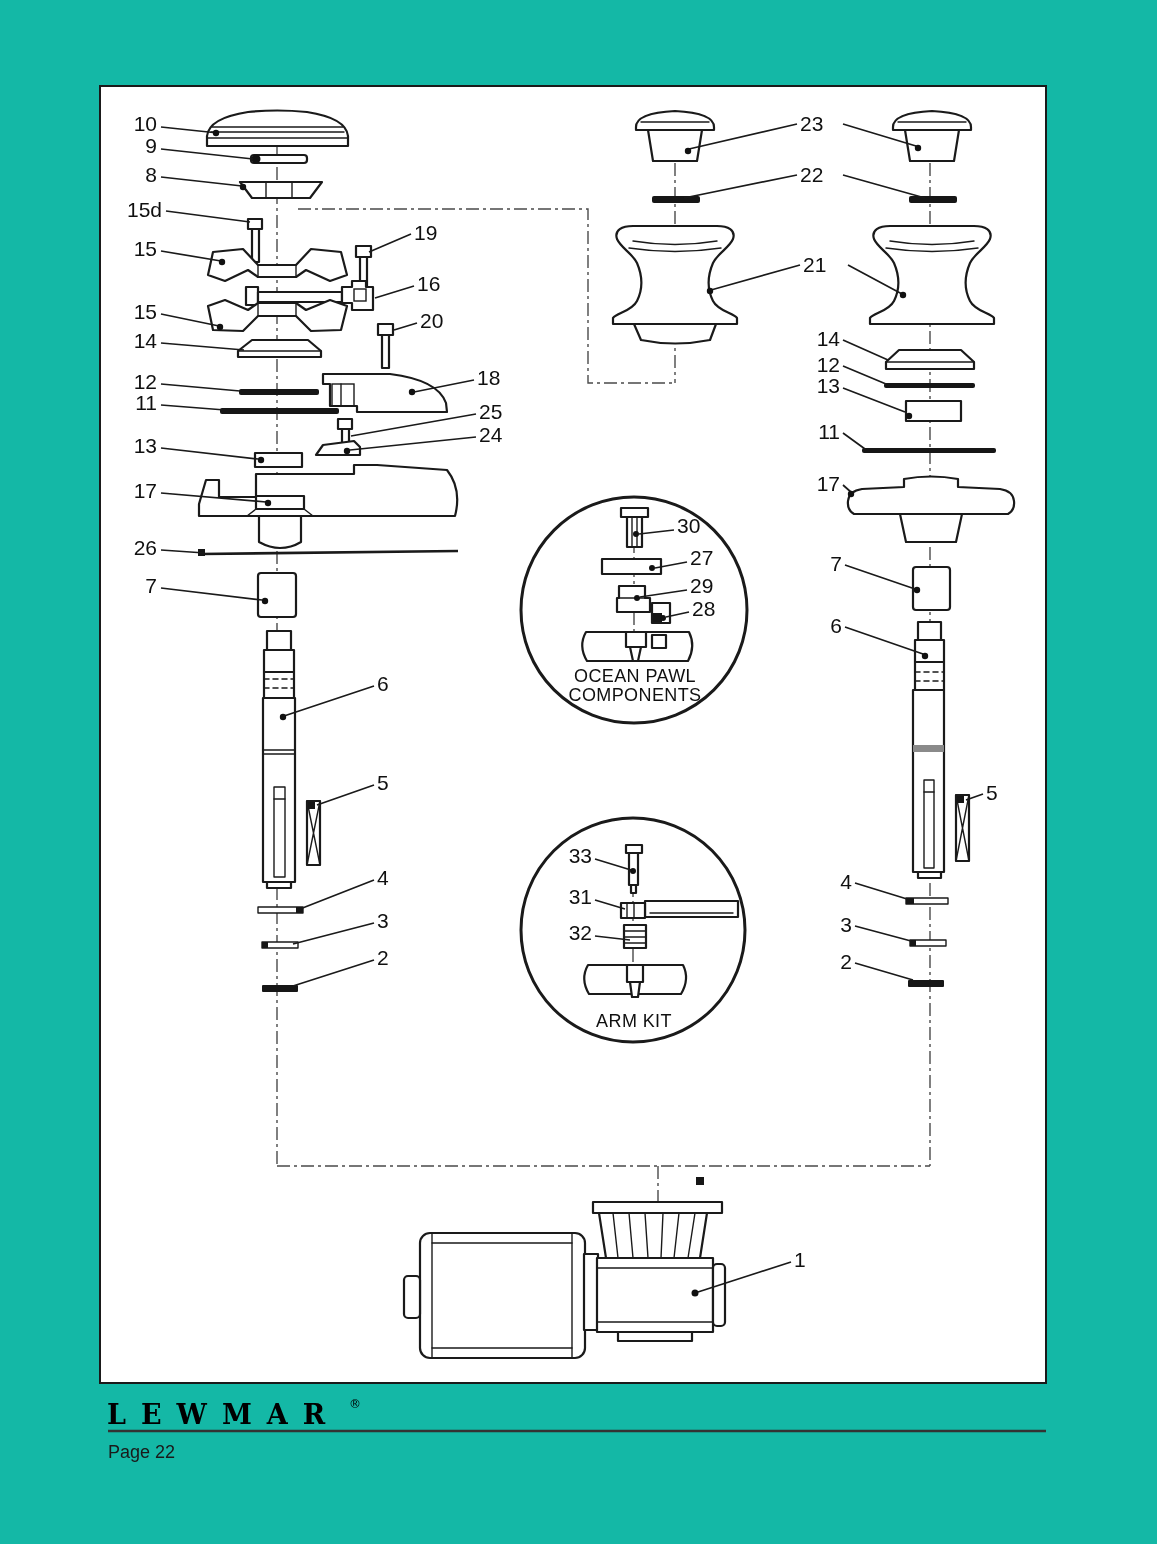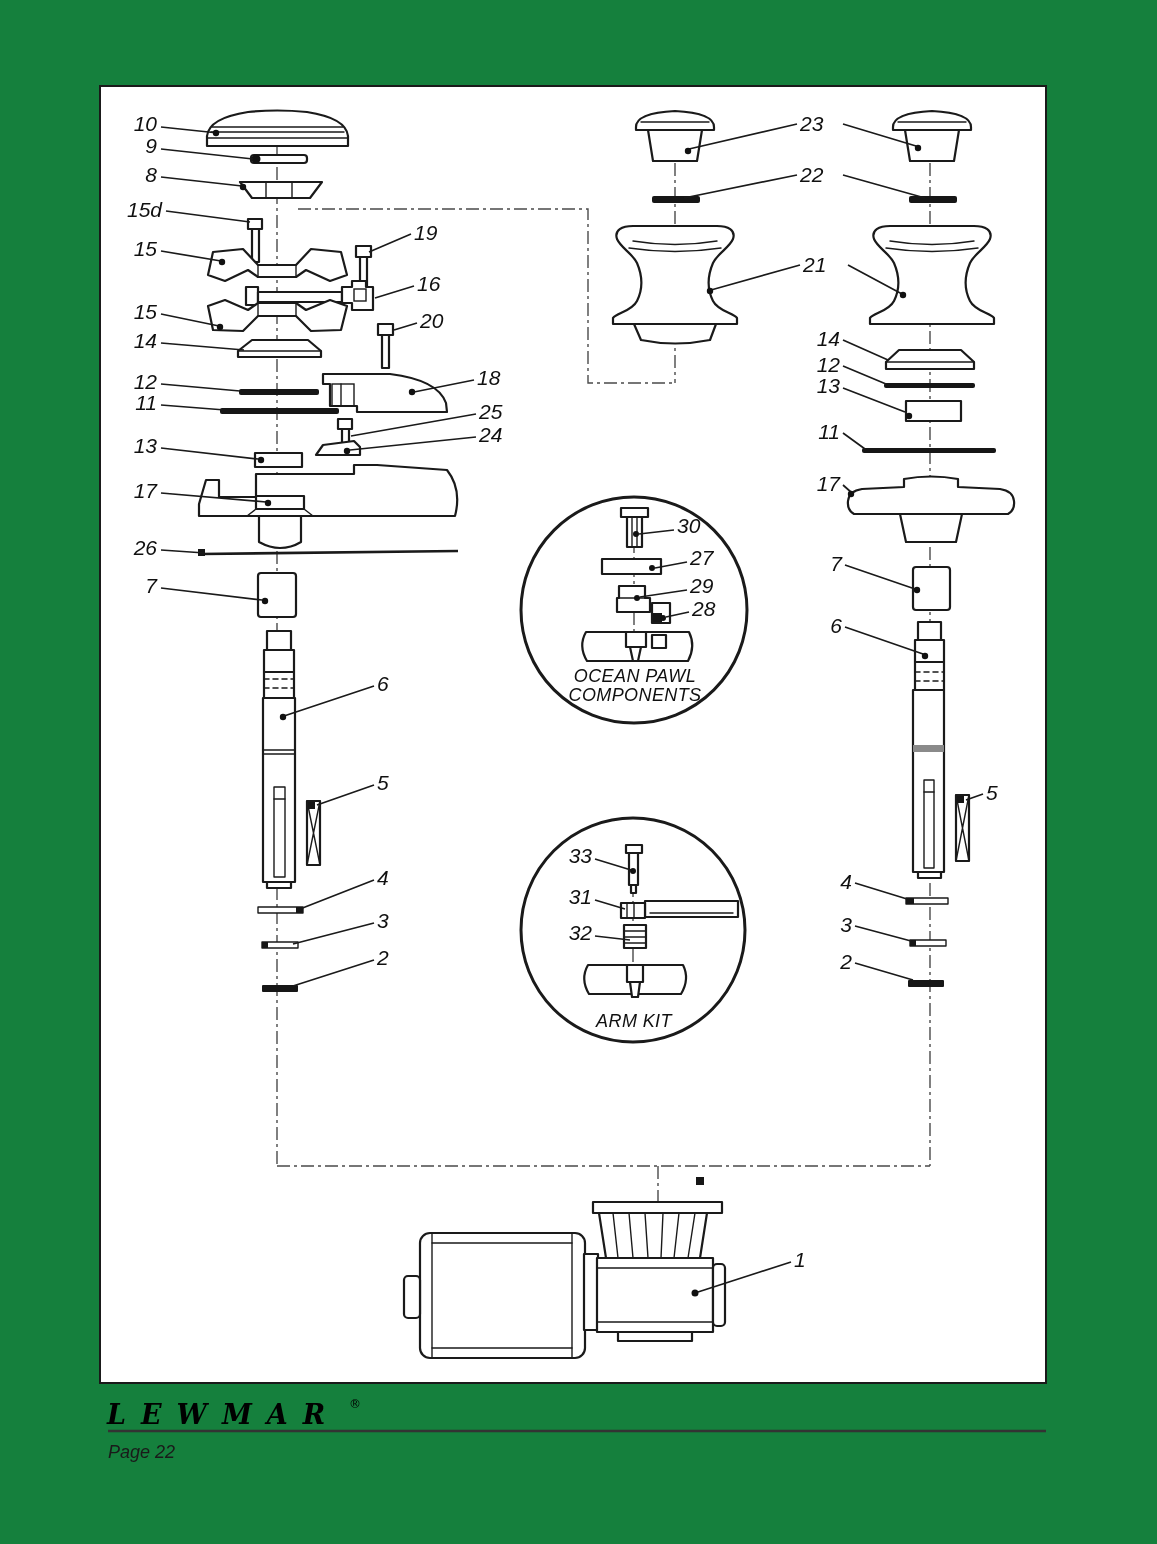--- a/index.html
+++ b/index.html
@@ -1,16 +1,16 @@
 <!DOCTYPE html>
 <html><head>
 <meta charset="utf-8">
 <style>
   html,body{margin:0;padding:0;background:#ffffff;}
-  .page{position:relative;width:1157px;height:1544px;background:#15803d;overflow:hidden;font-style:italic;}
+  .page{position:relative;width:1157px;height:1544px;background:#14b8a6;overflow:hidden;}
   svg{display:block;}
   .ol{fill:#ffffff;stroke:#1a1a1a;stroke-width:2.2;stroke-linejoin:round;stroke-linecap:round;}
   .ln{fill:none;stroke:#1a1a1a;stroke-width:2.2;stroke-linecap:round;stroke-linejoin:round;}
   .thin{stroke-width:1.4;}
   .fillb{fill:#161616;stroke:none;}
   .cl{fill:none;stroke:#4a4a4a;stroke-width:1.4;stroke-dasharray:13 4 3 4;}
   .dash{stroke-dasharray:5 4;stroke-width:1.5;}
   .ld{fill:none;stroke:#1a1a1a;stroke-width:1.7;}
   .dot{fill:#111;stroke:none;}
   .lbl{font-family:"Liberation Sans",sans-serif;font-size:21px;fill:#101010;}

